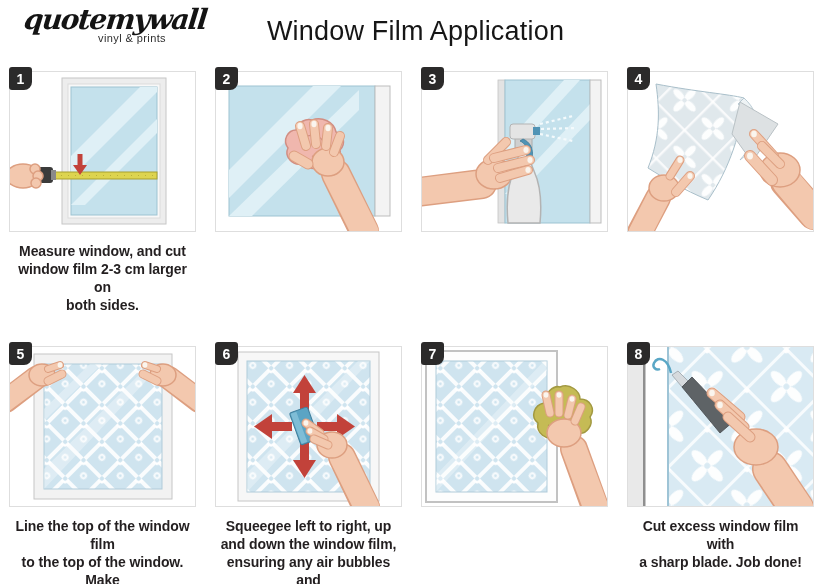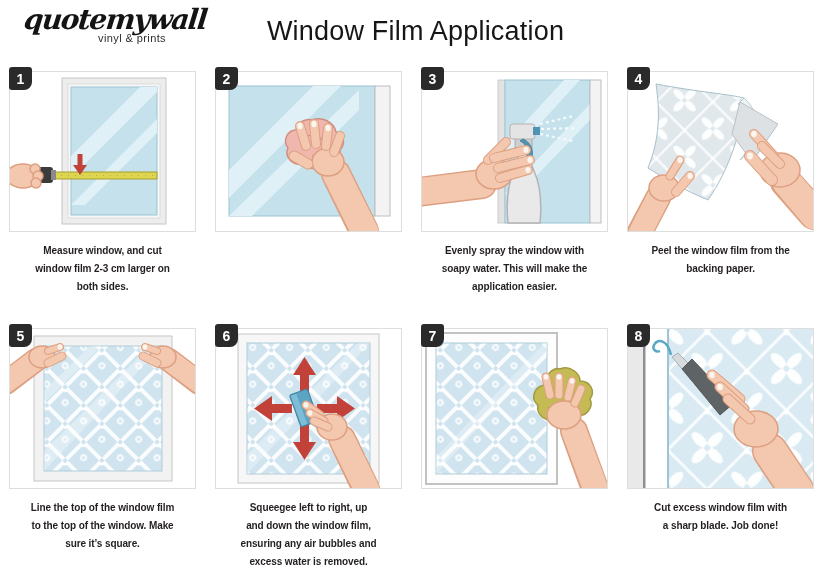--- a/index.html
+++ b/index.html
@@ -32,21 +32,21 @@
     border:1px solid #dedede;
   }
   .badge{
     position:absolute;top:-5px;left:-1px;width:23px;height:23px;
     background:#2b2a2a;color:#fff;font-size:14px;font-weight:bold;
     display:flex;align-items:center;justify-content:center;
     border-radius:3px 3px 8px 3px;z-index:2;
   }
   .panel svg{display:block}
   .caption{
-    margin-top:10px;font-size:10px;line-height:18px;font-weight:600;
+    margin-top:10px;font-size:14px;line-height:18px;font-weight:600;
     text-align:center;white-space:pre-line;letter-spacing:-.1px;color:#231f20;
   }
   
   .sko{stroke:#dd9f80;fill:none;stroke-linecap:round}
   .sk{stroke:#f3c8ae;fill:none;stroke-linecap:round}
   .skf{fill:#f3c8ae;stroke:#dd9f80;stroke-width:1.5}
   .nail{fill:#faf5ee}
 </style>
 </head>
 <body>
@@ -188,23 +188,20 @@
           <line class="sko" stroke-width="10" x1="76" y1="96" x2="108" y2="88"></line>
             <line class="sk" stroke-width="8" x1="76" y1="96" x2="108" y2="88"></line>
           <line class="sko" stroke-width="10" x1="78" y1="106" x2="106" y2="98"></line>
             <line class="sk" stroke-width="8" x1="78" y1="106" x2="106" y2="98"></line>
           <ellipse class="nail" cx="104" cy="78" rx="2.6" ry="3"></ellipse>
           <ellipse class="nail" cx="108" cy="88" rx="2.6" ry="3"></ellipse>
           <ellipse class="nail" cx="106" cy="98" rx="2.6" ry="3"></ellipse>
         </g>
       </svg>
     </div>
-    <div class="caption">Evenly spray the window with
-soapy water. This will make the
-application easier.</div>
   </div>
 
   <div class="card">
     <div class="panel">
       <div class="badge">4</div>
       <svg width="185" height="159" viewBox="0 0 185 159" role="img">
         <defs>
           <pattern id="s4p" width="40" height="40" patternUnits="userSpaceOnUse" patternTransform="rotate(45)">
             <rect width="40" height="40" fill="#e0e8ec"></rect>
             <rect width="40" height="2.4" fill="#ffffff" opacity=".8"></rect>
@@ -240,22 +237,20 @@
           <ellipse class="skf" cx="36" cy="116" rx="15" ry="13"></ellipse>
           <line class="sko" stroke-width="9" x1="42" y1="104" x2="52" y2="88"></line>
             <line class="sk" stroke-width="7" x1="42" y1="104" x2="52" y2="88"></line>
           <line class="sko" stroke-width="10" x1="48" y1="120" x2="62" y2="104"></line>
             <line class="sk" stroke-width="8" x1="48" y1="120" x2="62" y2="104"></line>
           <ellipse class="nail" cx="52" cy="88" rx="2.6" ry="3"></ellipse>
           <ellipse class="nail" cx="62" cy="104" rx="2.6" ry="3"></ellipse>
         </g>
       </svg>
     </div>
-    <div class="caption">Peel the window film from the
-backing paper.</div>
   </div>
 
   <div class="card">
     <div class="panel">
       <div class="badge">5</div>
       <svg width="185" height="159" viewBox="0 0 185 159" role="img">
         <defs>
           <pattern id="s5p" width="26" height="26" patternUnits="userSpaceOnUse" patternTransform="rotate(45)">
             <rect width="26" height="26" fill="#cfe4ef"></rect>
             <rect width="26" height="4" fill="#ffffff" opacity=".9"></rect>

